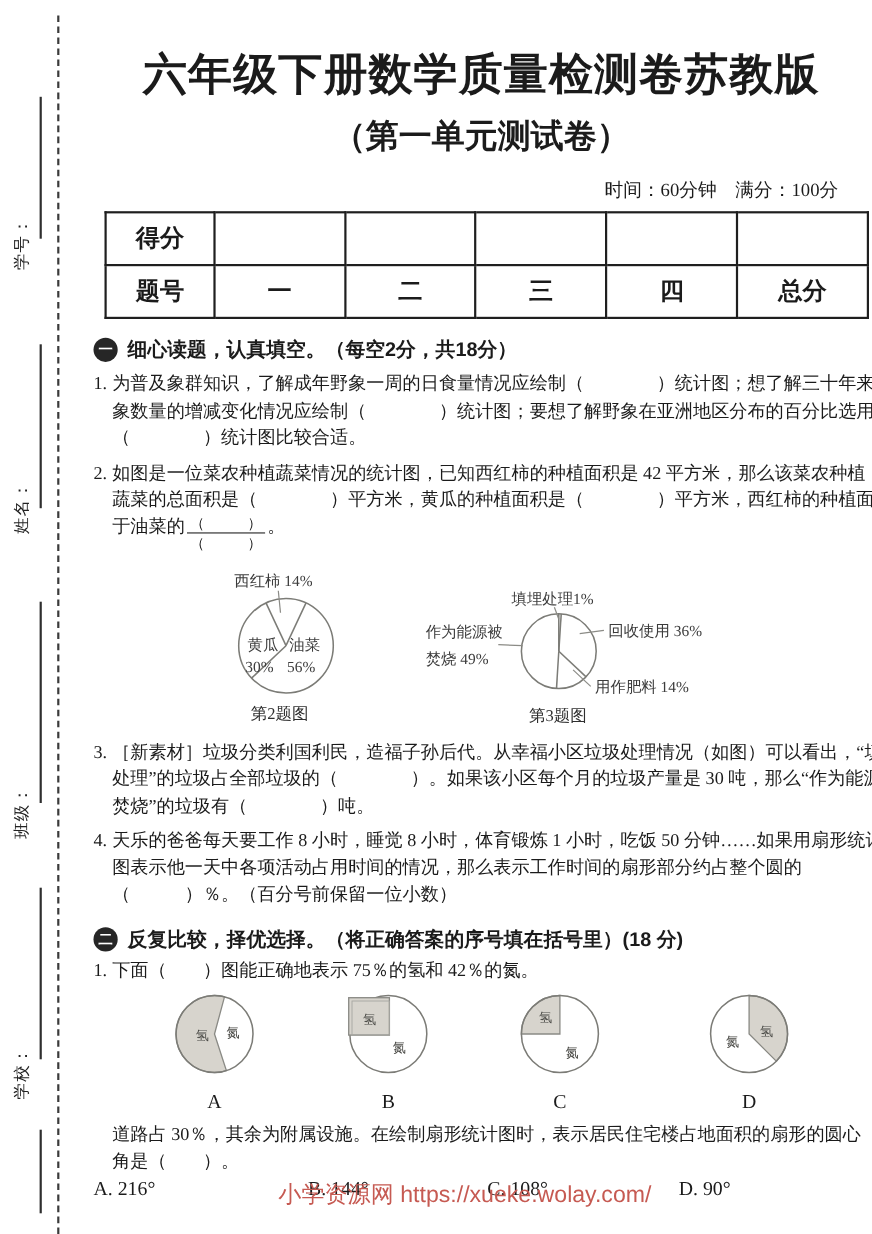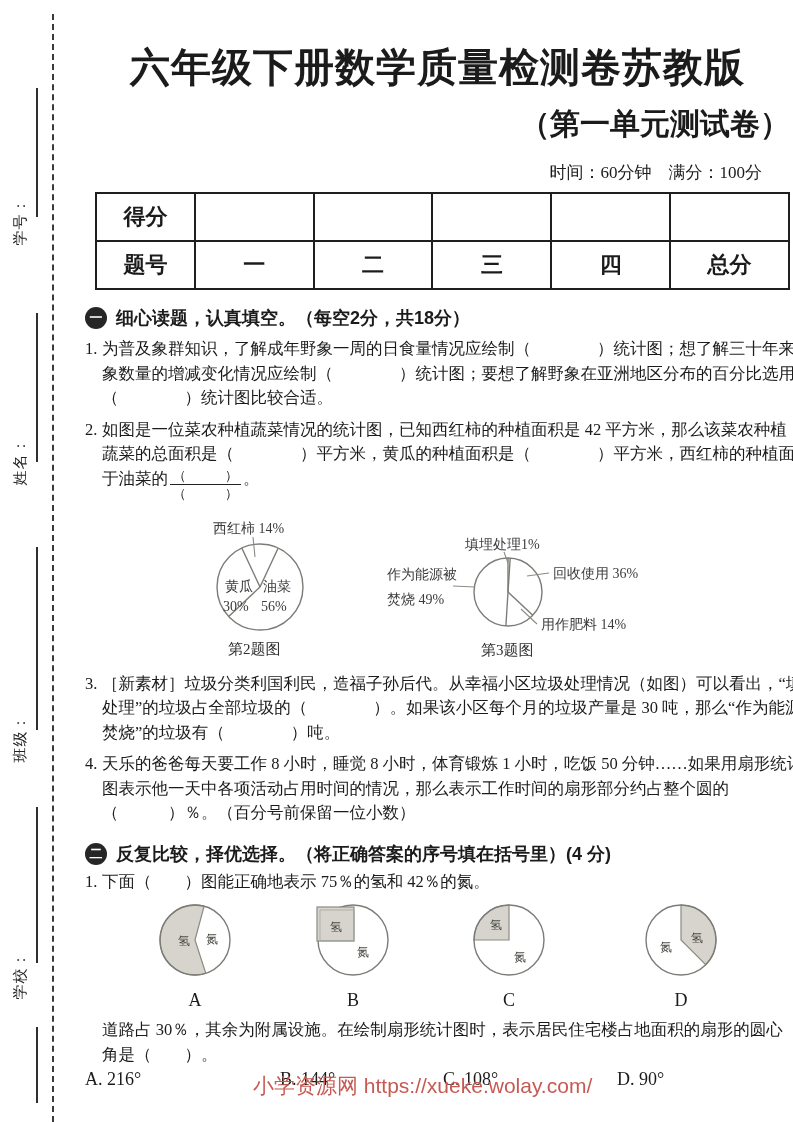--- a/index.html
+++ b/index.html
@@ -6,21 +6,21 @@
   .page{position:relative;width:793px;height:1122px;margin:0 auto;background:#ffffff;
         font-family:"Liberation Serif","DejaVu Serif",serif;color:#1b1b1b;overflow:hidden;}
   
   .cut-line{position:absolute;left:52px;top:14px;bottom:0;width:0;border-left:2px dashed #3a3a3a;}
   .m-line{position:absolute;left:36px;width:2px;background:#2f2f2f;}
   .m-label{position:absolute;left:-11px;width:62px;text-align:center;
            transform:rotate(-90deg);font-size:15px;letter-spacing:1px;color:#222;}
   
   .main{position:absolute;left:85px;top:12px;width:705px;height:1122px;}
   .title{margin:32px 0 0;text-align:center;font-size:40px;font-weight:bold;letter-spacing:1px;line-height:1.2;}
-  .subtitle{margin:12px 0 0;text-align:right;font-size:30px;font-weight:bold;}
+  .subtitle{margin:12px 0 0;text-align:center;font-size:30px;font-weight:bold;}
   .meta{margin:16px 28px 0 0;text-align:right;font-size:17px;}
   
   .score-table{border-collapse:collapse;margin:8px 0 0 10px;}
   .score-table td{border:2px solid #1f1f1f;text-align:center;font-size:22px;font-weight:bold;height:46px;padding:0;}
   
   .sec{display:flex;align-items:center;gap:9px;margin:16px 0 0;
        font-family:"Liberation Sans","DejaVu Sans",sans-serif;font-weight:bold;font-size:18px;}
   .sec-icon{width:22px;height:22px;border-radius:50%;background:#262626;color:#fff;
             display:flex;align-items:center;justify-content:center;font-size:13px;flex:0 0 22px;}
   
@@ -172,21 +172,21 @@
     </div>
 
     <div class="q">
       <div class="qline"><span class="qnum">4.</span><span>天乐的爸爸每天要工作 8 小时，睡觉 8 小时，体育锻炼 1 小时，吃饭 50 分钟……如果用扇形统计</span></div>
       <div class="qline indent">图表示他一天中各项活动占用时间的情况，那么表示工作时间的扇形部分约占整个圆的</div>
       <div class="qline indent">（　　　）％。（百分号前保留一位小数）</div>
     </div>
 
     <div class="sec">
       <span class="sec-icon">二</span>
-      <span>反复比较，择优选择。（将正确答案的序号填在括号里）(4 分)</span>
+      <span>反复比较，择优选择。（将正确答案的序号填在括号里）(18 分)</span>
     </div>
 
     <div class="q" style="margin-top:4px">
       <div class="qline"><span class="qnum">1.</span><span>下面（　　）图能正确地表示 75％的氢和 42％的氮。</span></div>
     </div>
 
     <div class="optpies">
       <div class="optfig a">
         <svg width="90" height="86" viewBox="0 0 90 86">
           <path class="shade" d="M 45 42 L 55.8 75.3 A 35 35 0 1 1 54.1 8.2 Z"></path>

